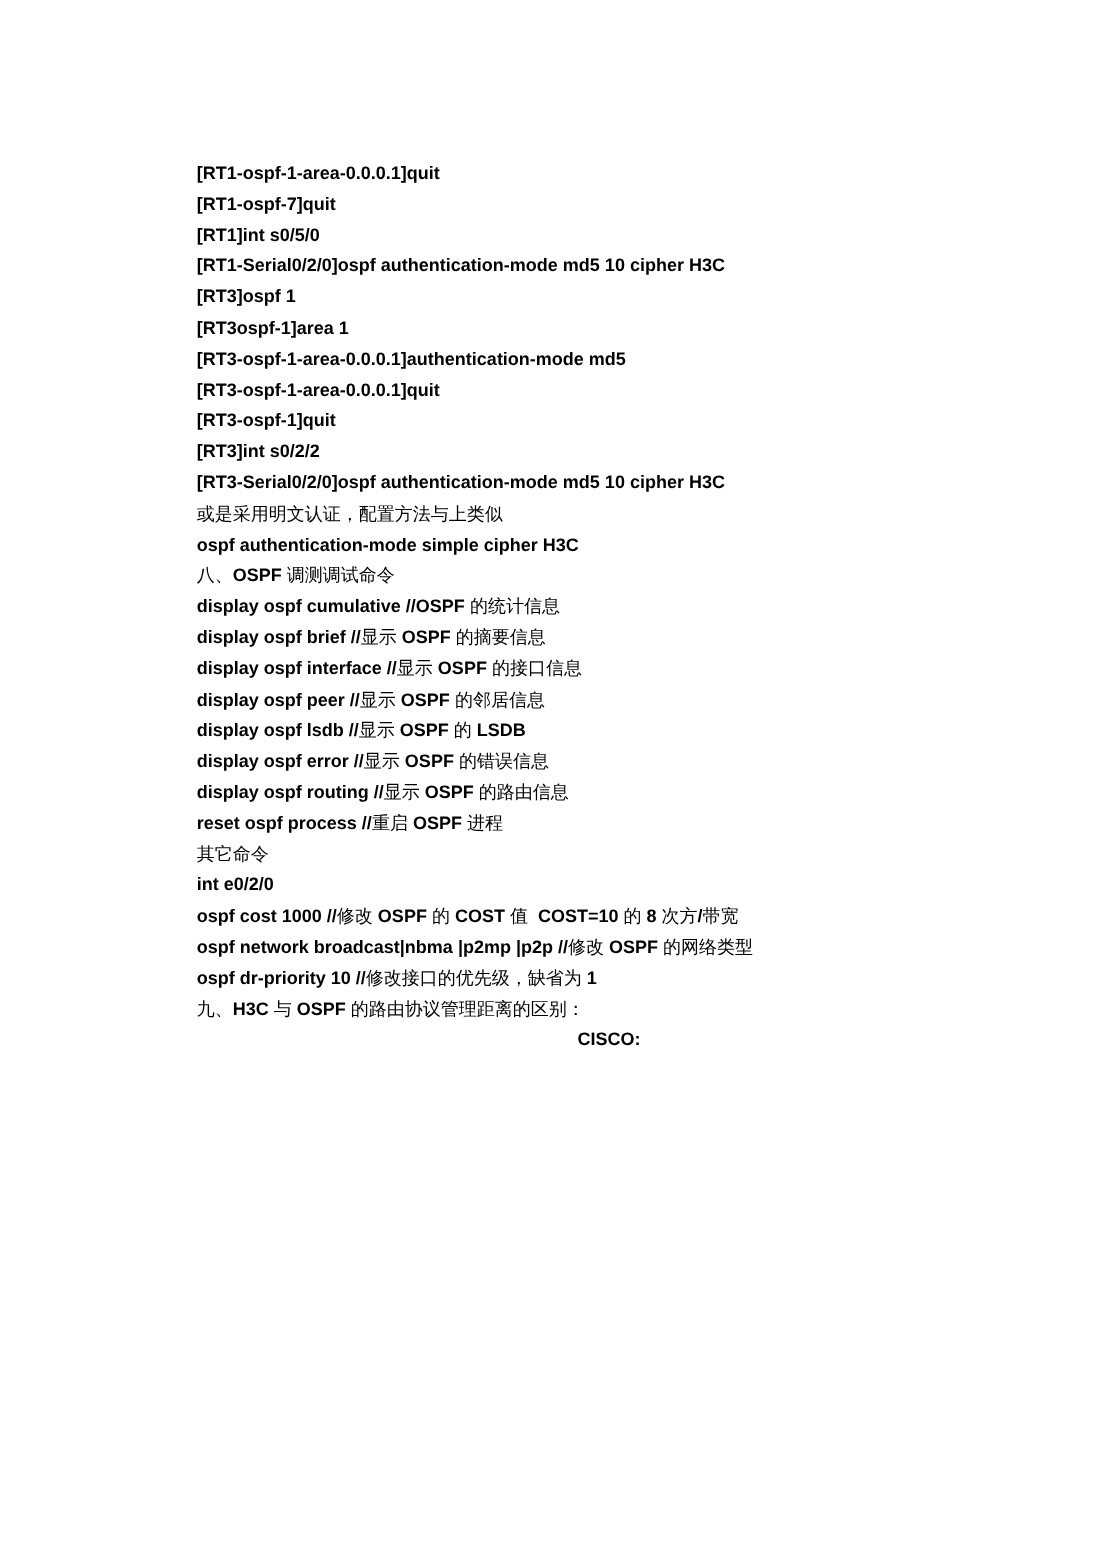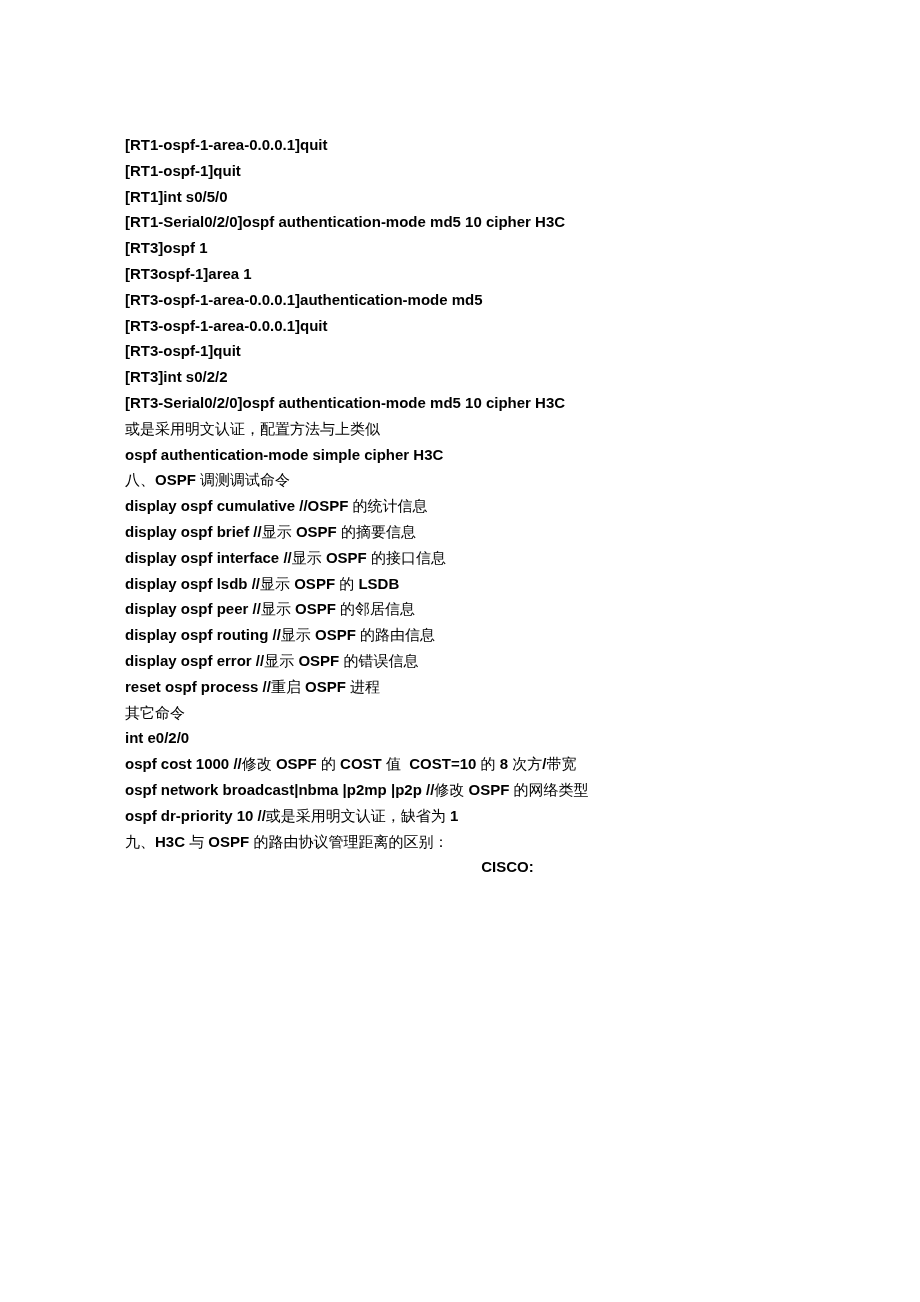--- a/index.html
+++ b/index.html
@@ -4,50 +4,50 @@
 <style>
   * { margin: 0; padding: 0; box-sizing: border-box; }
   html, body { width: 920px; height: 1302px; background: #ffffff; }
   body {
     font-family: "Microsoft YaHei", "SimSun", Arial, sans-serif;
     font-size: 15px;
     color: #000000;
     padding: 132px 0 0 125px;
     line-height: 1.72;
   }
-  .line { white-space: pre; }
+  .line { white-space: pre; margin-left: 39px; }
   .b { font-weight: 700; }
   .cisco { margin-left: -30px; text-align: center; }
 </style>
 </head>
 <body>
 
 <div id="doc">
     <div class="line"><span class="b">[RT1-ospf-1-area-0.0.0.1]quit</span></div>
-    <div class="line"><span class="b">[RT1-ospf-1]quit</span></div>
+    <div class="line"><span class="b">[RT1-ospf-7]quit</span></div>
     <div class="line"><span class="b">[RT1]int s0/5/0</span></div>
     <div class="line"><span class="b">[RT1-Serial0/2/0]ospf authentication-mode md5 10 cipher H3C</span></div>
     <div class="line"><span class="b">[RT3]ospf 1</span></div>
     <div class="line"><span class="b">[RT3ospf-1]area 1</span></div>
     <div class="line"><span class="b">[RT3-ospf-1-area-0.0.0.1]authentication-mode md5</span></div>
     <div class="line"><span class="b">[RT3-ospf-1-area-0.0.0.1]quit</span></div>
     <div class="line"><span class="b">[RT3-ospf-1]quit</span></div>
     <div class="line"><span class="b">[RT3]int s0/2/2</span></div>
     <div class="line"><span class="b">[RT3-Serial0/2/0]ospf authentication-mode md5 10 cipher H3C</span></div>
     <div class="line"><span>或是采用明文认证，配置方法与上类似</span></div>
     <div class="line"><span class="b">ospf authentication-mode simple cipher H3C</span></div>
     <div class="line"><span>八、</span><span class="b">OSPF </span><span>调测调试命令</span></div>
     <div class="line"><span class="b">display ospf cumulative //OSPF </span><span>的统计信息</span></div>
     <div class="line"><span class="b">display ospf brief //</span><span>显示 </span><span class="b">OSPF </span><span>的摘要信息</span></div>
     <div class="line"><span class="b">display ospf interface //</span><span>显示 </span><span class="b">OSPF </span><span>的接口信息</span></div>
+    <div class="line"><span class="b">display ospf peer //</span><span>显示 </span><span class="b">OSPF </span><span>的邻居信息</span></div>
     <div class="line"><span class="b">display ospf lsdb //</span><span>显示 </span><span class="b">OSPF </span><span>的 </span><span class="b">LSDB</span></div>
-    <div class="line"><span class="b">display ospf peer //</span><span>显示 </span><span class="b">OSPF </span><span>的邻居信息</span></div>
+    <div class="line"><span class="b">display ospf error //</span><span>显示 </span><span class="b">OSPF </span><span>的错误信息</span></div>
     <div class="line"><span class="b">display ospf routing //</span><span>显示 </span><span class="b">OSPF </span><span>的路由信息</span></div>
-    <div class="line"><span class="b">display ospf error //</span><span>显示 </span><span class="b">OSPF </span><span>的错误信息</span></div>
     <div class="line"><span class="b">reset ospf process //</span><span>重启 </span><span class="b">OSPF </span><span>进程</span></div>
     <div class="line"><span>其它命令</span></div>
     <div class="line"><span class="b">int e0/2/0</span></div>
     <div class="line"><span class="b">ospf cost 1000 //</span><span>修改 </span><span class="b">OSPF </span><span>的 </span><span class="b">COST </span><span>值  </span><span class="b">COST=10 </span><span>的 </span><span class="b">8 </span><span>次方</span><span class="b">/</span><span>带宽</span></div>
     <div class="line"><span class="b">ospf network broadcast|nbma |p2mp |p2p //</span><span>修改 </span><span class="b">OSPF </span><span>的网络类型</span></div>
-    <div class="line"><span class="b">ospf dr-priority 10 //</span><span>或是采用明文认证，缺省为 </span><span class="b">1</span></div>
+    <div class="line"><span class="b">ospf dr-priority 10 //</span><span>修改接口的优先级，缺省为 </span><span class="b">1</span></div>
     <div class="line"><span>九、</span><span class="b">H3C </span><span>与 </span><span class="b">OSPF </span><span>的路由协议管理距离的区别：</span></div>
     <div class="line cisco"><span class="b">CISCO:</span></div>
   </div>
 
 </body></html>

